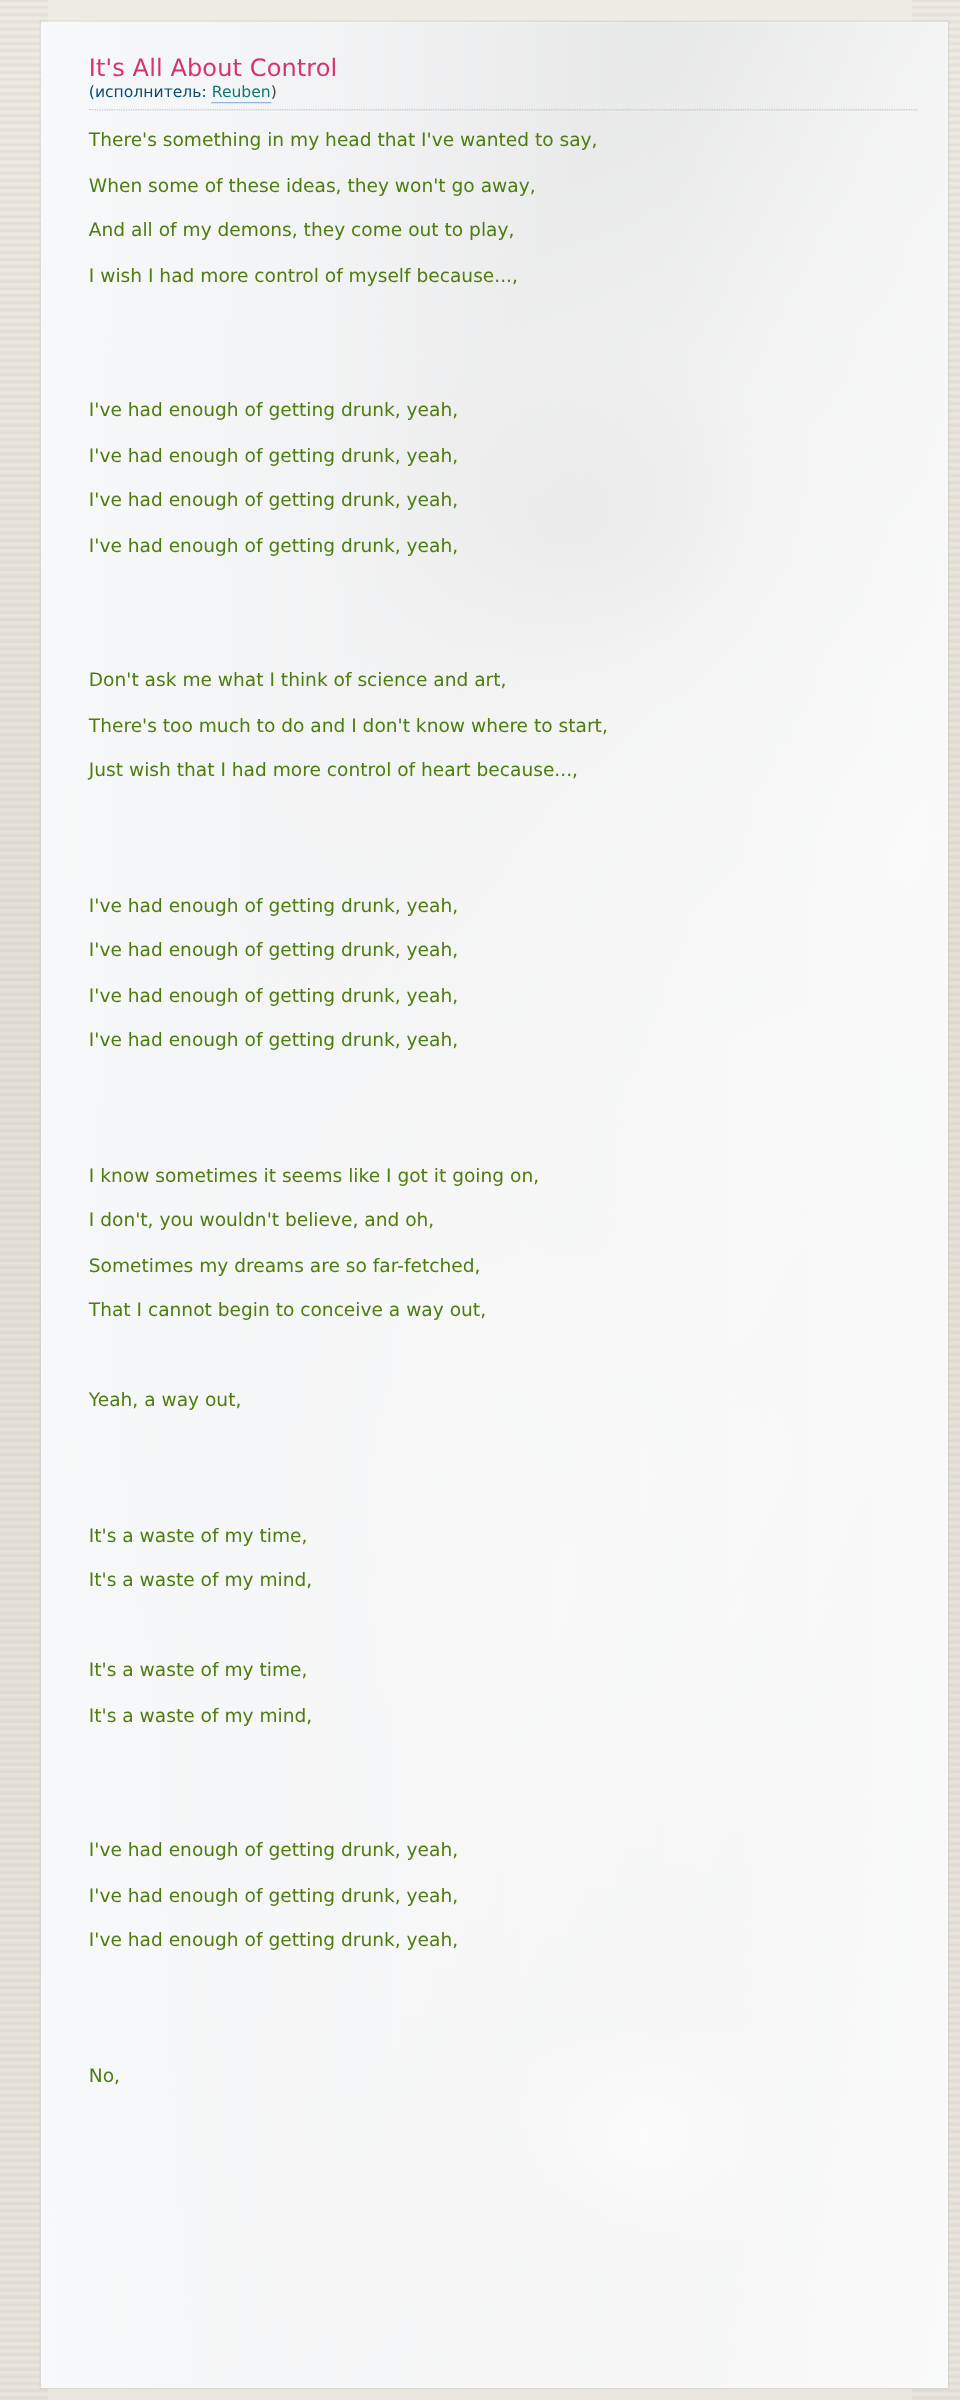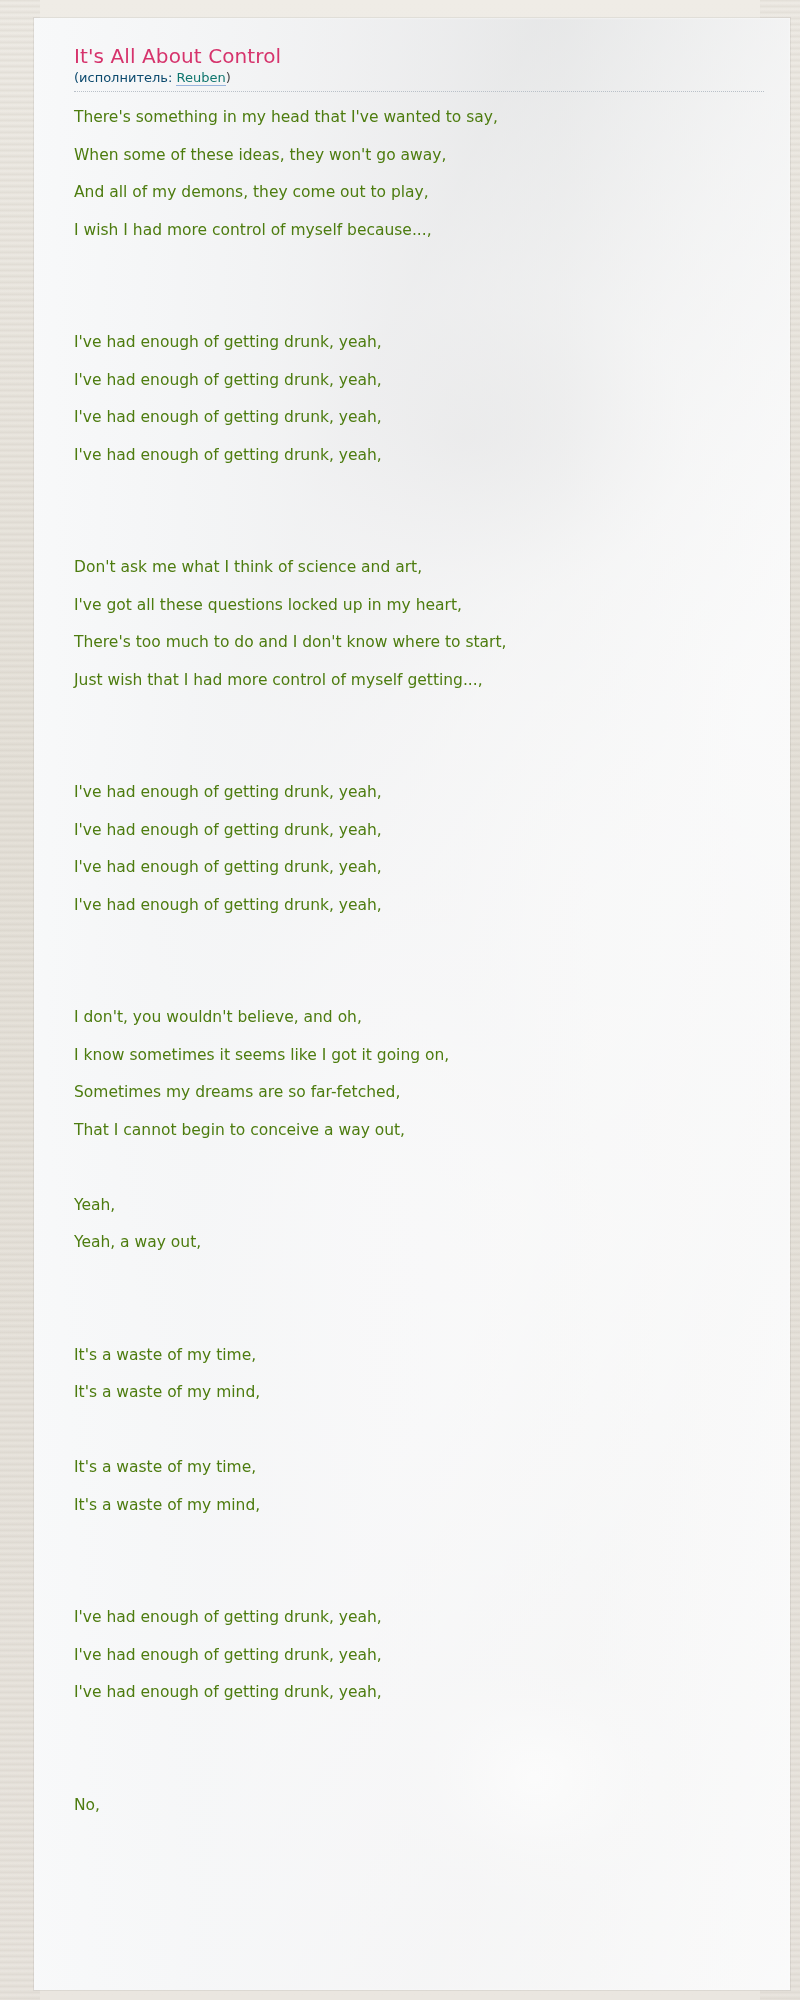--- a/index.html
+++ b/index.html
@@ -148,37 +148,35 @@
           <span class="lyric-line">I wish I had more control of myself because...,</span>
           <span class="lyric-line blank"></span>
           <span class="lyric-line blank"></span>
           <span class="lyric-line">I've had enough of getting drunk, yeah,</span>
           <span class="lyric-line">I've had enough of getting drunk, yeah,</span>
           <span class="lyric-line">I've had enough of getting drunk, yeah,</span>
           <span class="lyric-line">I've had enough of getting drunk, yeah,</span>
           <span class="lyric-line blank"></span>
           <span class="lyric-line blank"></span>
           <span class="lyric-line">Don't ask me what I think of science and art,</span>
-          <span class="lyric-line">I've got all these questions locked up in my heart,</span>
           <span class="lyric-line">There's too much to do and I don't know where to start,</span>
-          <span class="lyric-line">Just wish that I had more control of myself getting...,</span>
+          <span class="lyric-line">Just wish that I had more control of heart because...,</span>
           <span class="lyric-line blank"></span>
           <span class="lyric-line blank"></span>
           <span class="lyric-line">I've had enough of getting drunk, yeah,</span>
           <span class="lyric-line">I've had enough of getting drunk, yeah,</span>
           <span class="lyric-line">I've had enough of getting drunk, yeah,</span>
           <span class="lyric-line">I've had enough of getting drunk, yeah,</span>
           <span class="lyric-line blank"></span>
           <span class="lyric-line blank"></span>
+          <span class="lyric-line">I know sometimes it seems like I got it going on,</span>
           <span class="lyric-line">I don't, you wouldn't believe, and oh,</span>
-          <span class="lyric-line">I know sometimes it seems like I got it going on,</span>
           <span class="lyric-line">Sometimes my dreams are so far-fetched,</span>
           <span class="lyric-line">That I cannot begin to conceive a way out,</span>
           <span class="lyric-line blank"></span>
-          <span class="lyric-line">Yeah,</span>
           <span class="lyric-line">Yeah, a way out,</span>
           <span class="lyric-line blank"></span>
           <span class="lyric-line blank"></span>
           <span class="lyric-line">It's a waste of my time,</span>
           <span class="lyric-line">It's a waste of my mind,</span>
           <span class="lyric-line blank"></span>
           <span class="lyric-line">It's a waste of my time,</span>
           <span class="lyric-line">It's a waste of my mind,</span>
           <span class="lyric-line blank"></span>
           <span class="lyric-line blank"></span>

